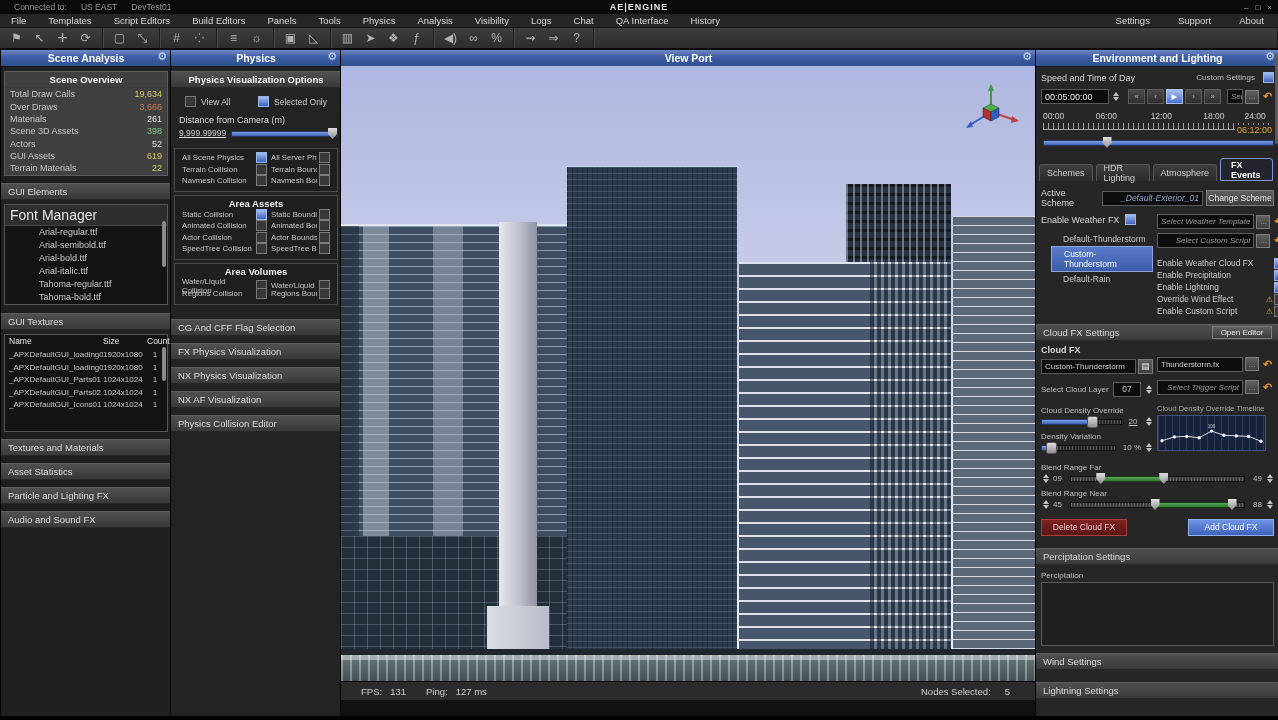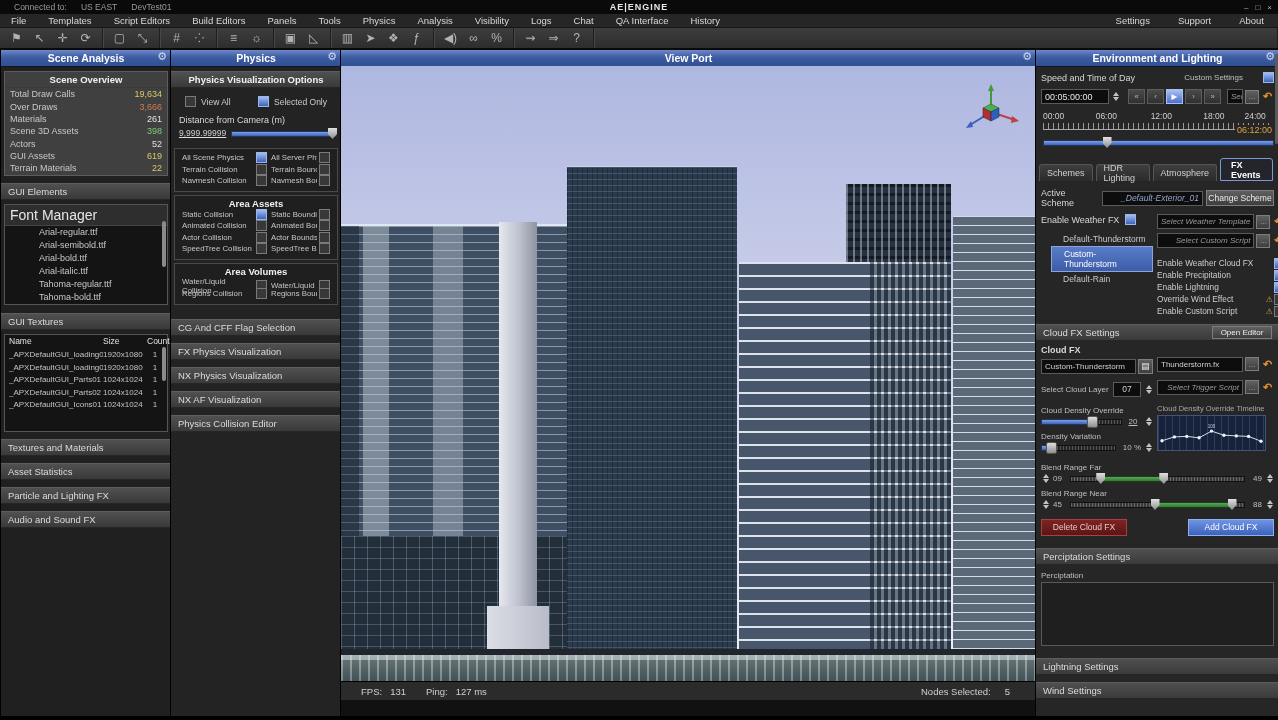--- a/index.html
+++ b/index.html
@@ -434,21 +434,21 @@
 </div>
 
 <div id="envPanel" class="panel">
   <div class="phdr">
     <span>Environment and Lighting</span>
     <span class="gear">⚙</span>
   </div>
 
   <div class="erow" style="margin-top:5px;">
     <span class="lbl">Speed and Time of Day</span>
-    <span style="margin-left:auto;display:flex;align-items:center;gap:20px;">
+    <span style="margin-left:auto;display:flex;align-items:center;gap:8px;">
       <span class="lbl sm">Custom Settings</span>
       <span class="cb" data-checked="true"></span>
     </span>
   </div>
 
   <div class="erow" style="margin-top:6px;gap:2px;">
     <span class="dfield" style="width:60px;font-size:9px;color:#e8e8e8;">
         <span>00:05:00:00</span>
       </span>
     <span class="spin">
@@ -684,18 +684,18 @@
   </div>
 
   <div class="erow" style="margin-top:10px;">
     <span class="btn redbtn" style="width:84px;height:15px;">Delete Cloud FX</span>
     <span class="btn bluebtn" style="width:84px;height:15px;margin-left:auto;">Add Cloud FX</span>
   </div>
 
   <div class="secbar" style="margin-top:12px;">Perciptation Settings</div>
   <div class="lbl sm" style="margin:6px 0 0 5px;">Perciptation</div>
   <div class="bigempty"></div>
+  <div class="secbar">Wind Settings</div>
   <div class="secbar" style="margin-top:12px;">Lightning Settings</div>
-  <div class="secbar">Wind Settings</div>
   <div class="envscroll"></div>
 </div>
 
 <div id="botstrip"></div>
 
 </body></html>

